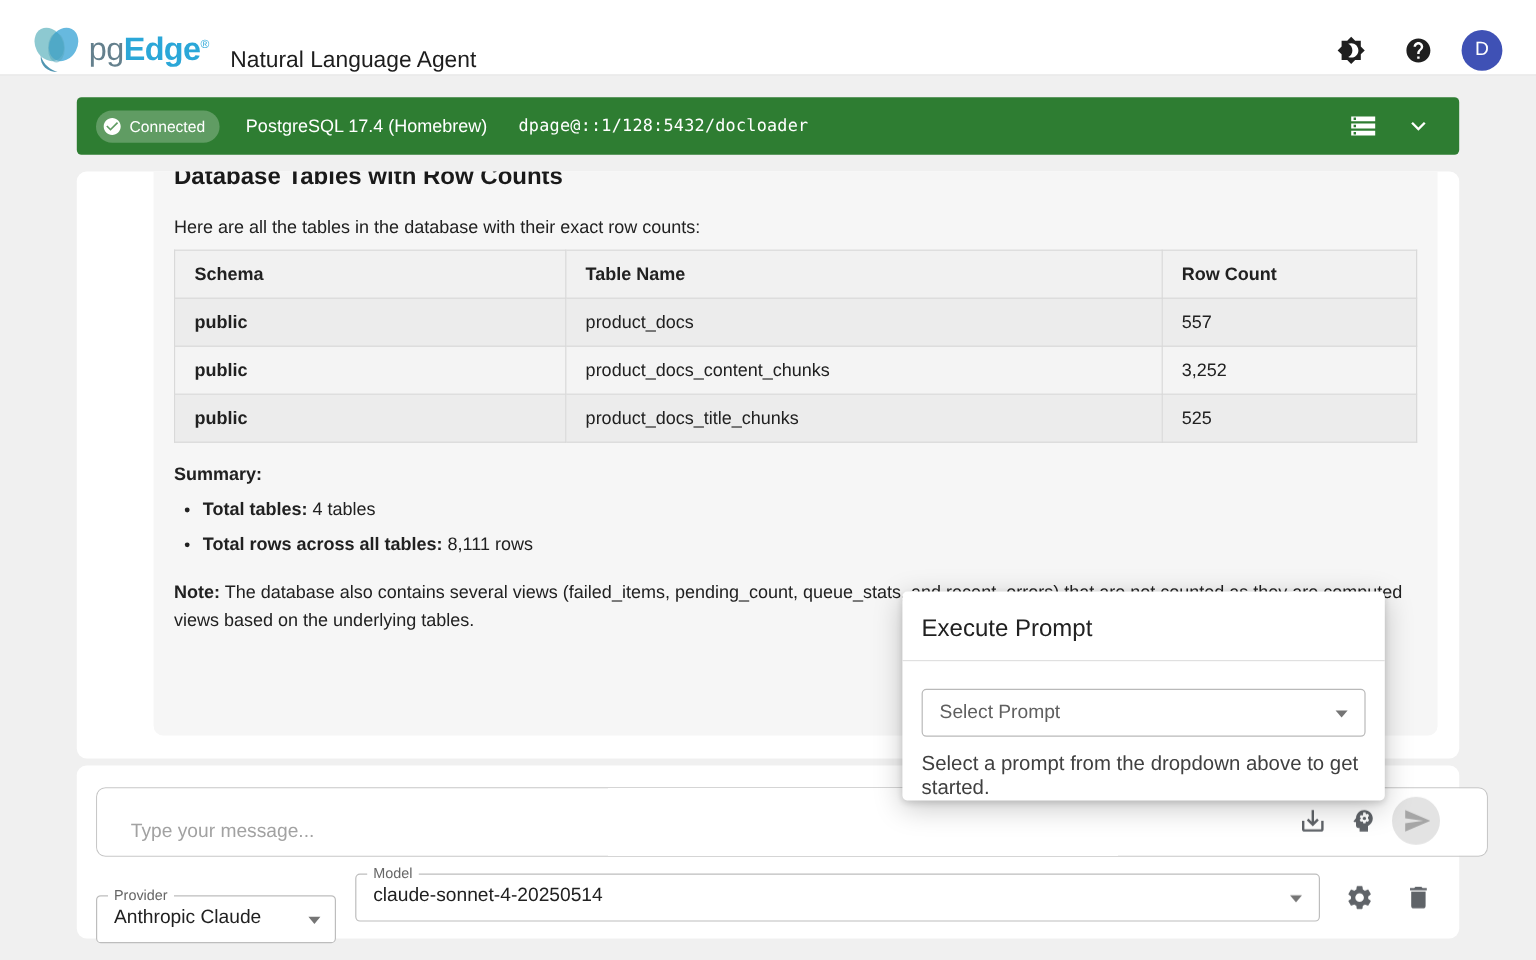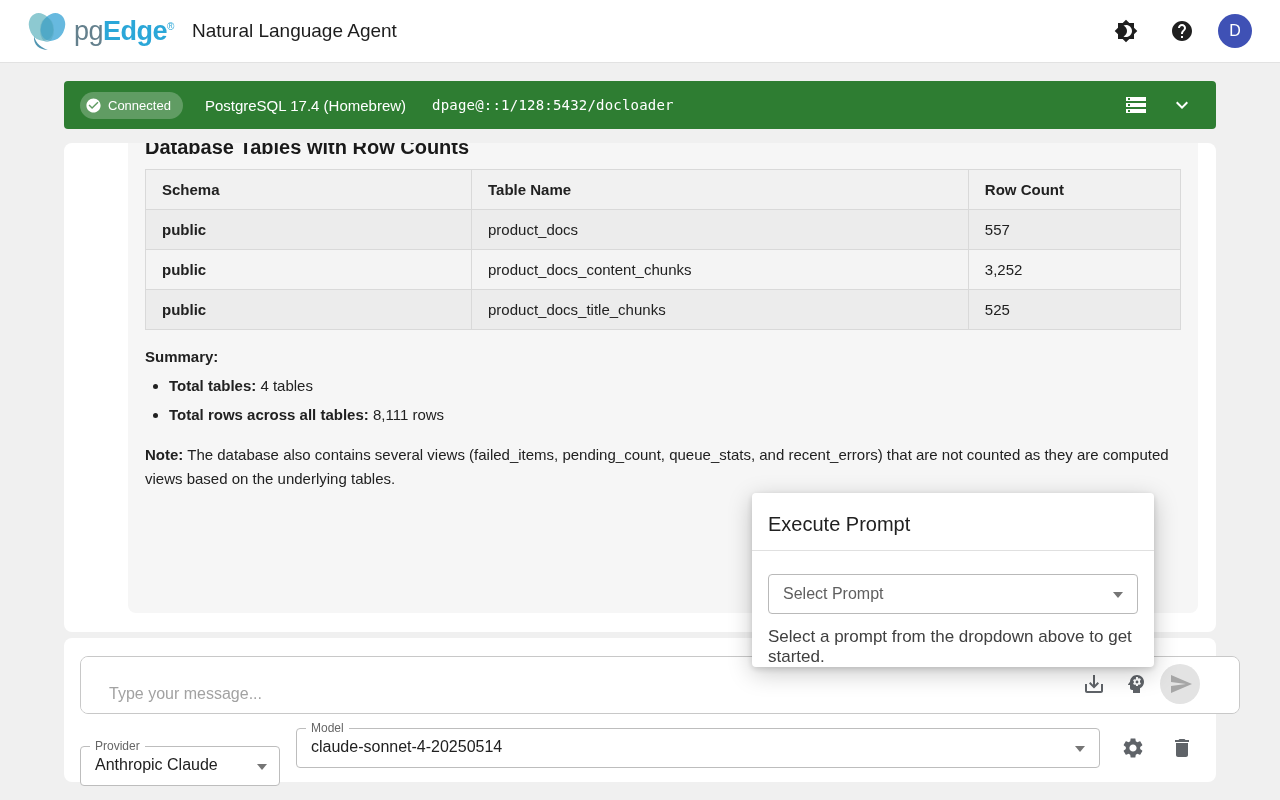--- a/index.html
+++ b/index.html
@@ -1,21 +1,21 @@
 <!DOCTYPE html>
 <html><head>
 <meta charset="utf-8">
 <style>
   * { margin:0; padding:0; box-sizing:border-box; }
   html,body { width:1280px; height:800px; overflow:hidden; }
   body { background:#f0f0f0; font-family:"Liberation Sans", sans-serif; color:#212121; position:relative; }
 
   
   .app-header { position:absolute; left:0; top:0; width:1280px; height:63px; background:#ffffff;
-    border-bottom:1px solid #e2e2e2; display:flex; align-items:center; }
+    border-bottom:1px solid #e2e2e2; display:flex; align-items:flex-end; }
   .logo-wrap { display:flex; align-items:center; margin-left:24px; }
   .logo-mark { width:48px; height:42px; }
   .logo-text { font-size:27px; letter-spacing:-0.5px; margin-left:2px; }
   .logo-pg { color:#64808d; font-weight:500; }
   .logo-edge { color:#2ba7d8; font-weight:700; }
   .logo-reg { color:#2ba7d8; font-size:10px; vertical-align:super; }
   .app-title { font-size:19px; font-weight:500; color:#1d1d1d; margin-left:18px; }
   .header-actions { margin-left:auto; display:flex; align-items:center; gap:16px; margin-right:28px; }
   .icon-btn { width:40px; height:40px; border-radius:50%; display:flex; align-items:center; justify-content:center; cursor:pointer; background:none; border:none; }
   .avatar { width:34px; height:34px; border-radius:50%; display:flex; align-items:center; justify-content:center;
@@ -128,20 +128,21 @@
       <svg width="24" height="24" viewBox="0 0 24 24" fill="#ffffff">
         <path d="M16.59 8.59L12 13.17 7.41 8.59 6 10l6 6 6-6z"></path>
       </svg>
     </button>
   </div>
 </div>
 
 <div class="content-card">
   <div class="msg-bubble">
     <div class="msg-heading">Database Tables with Row Counts</div>
+    <p class="msg-intro">Here are all the tables in the database with their exact row counts:</p>
 
     <table class="result-table">
       <colgroup>
           <col class="col-schema">
           <col class="col-table">
           <col class="col-count">
         </colgroup>
       <thead>
         <tr>
           <th>Schema</th>

